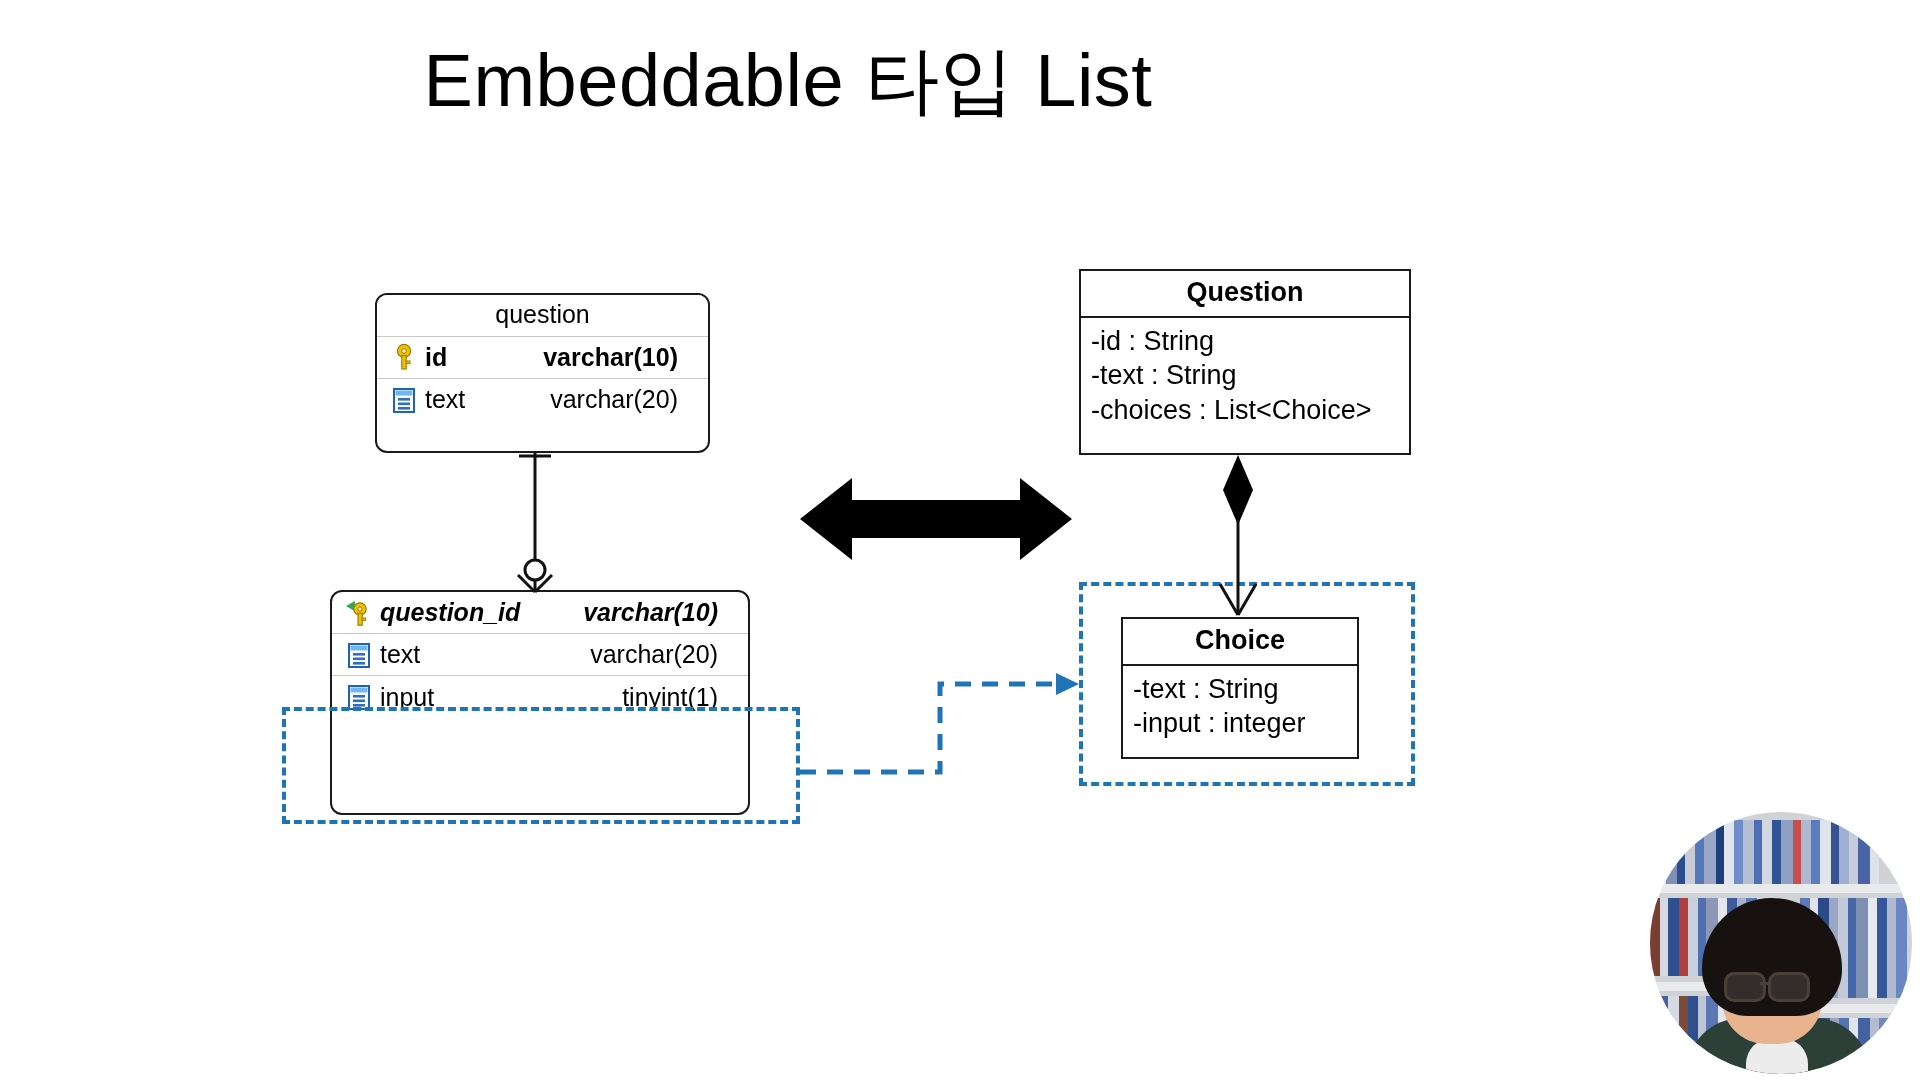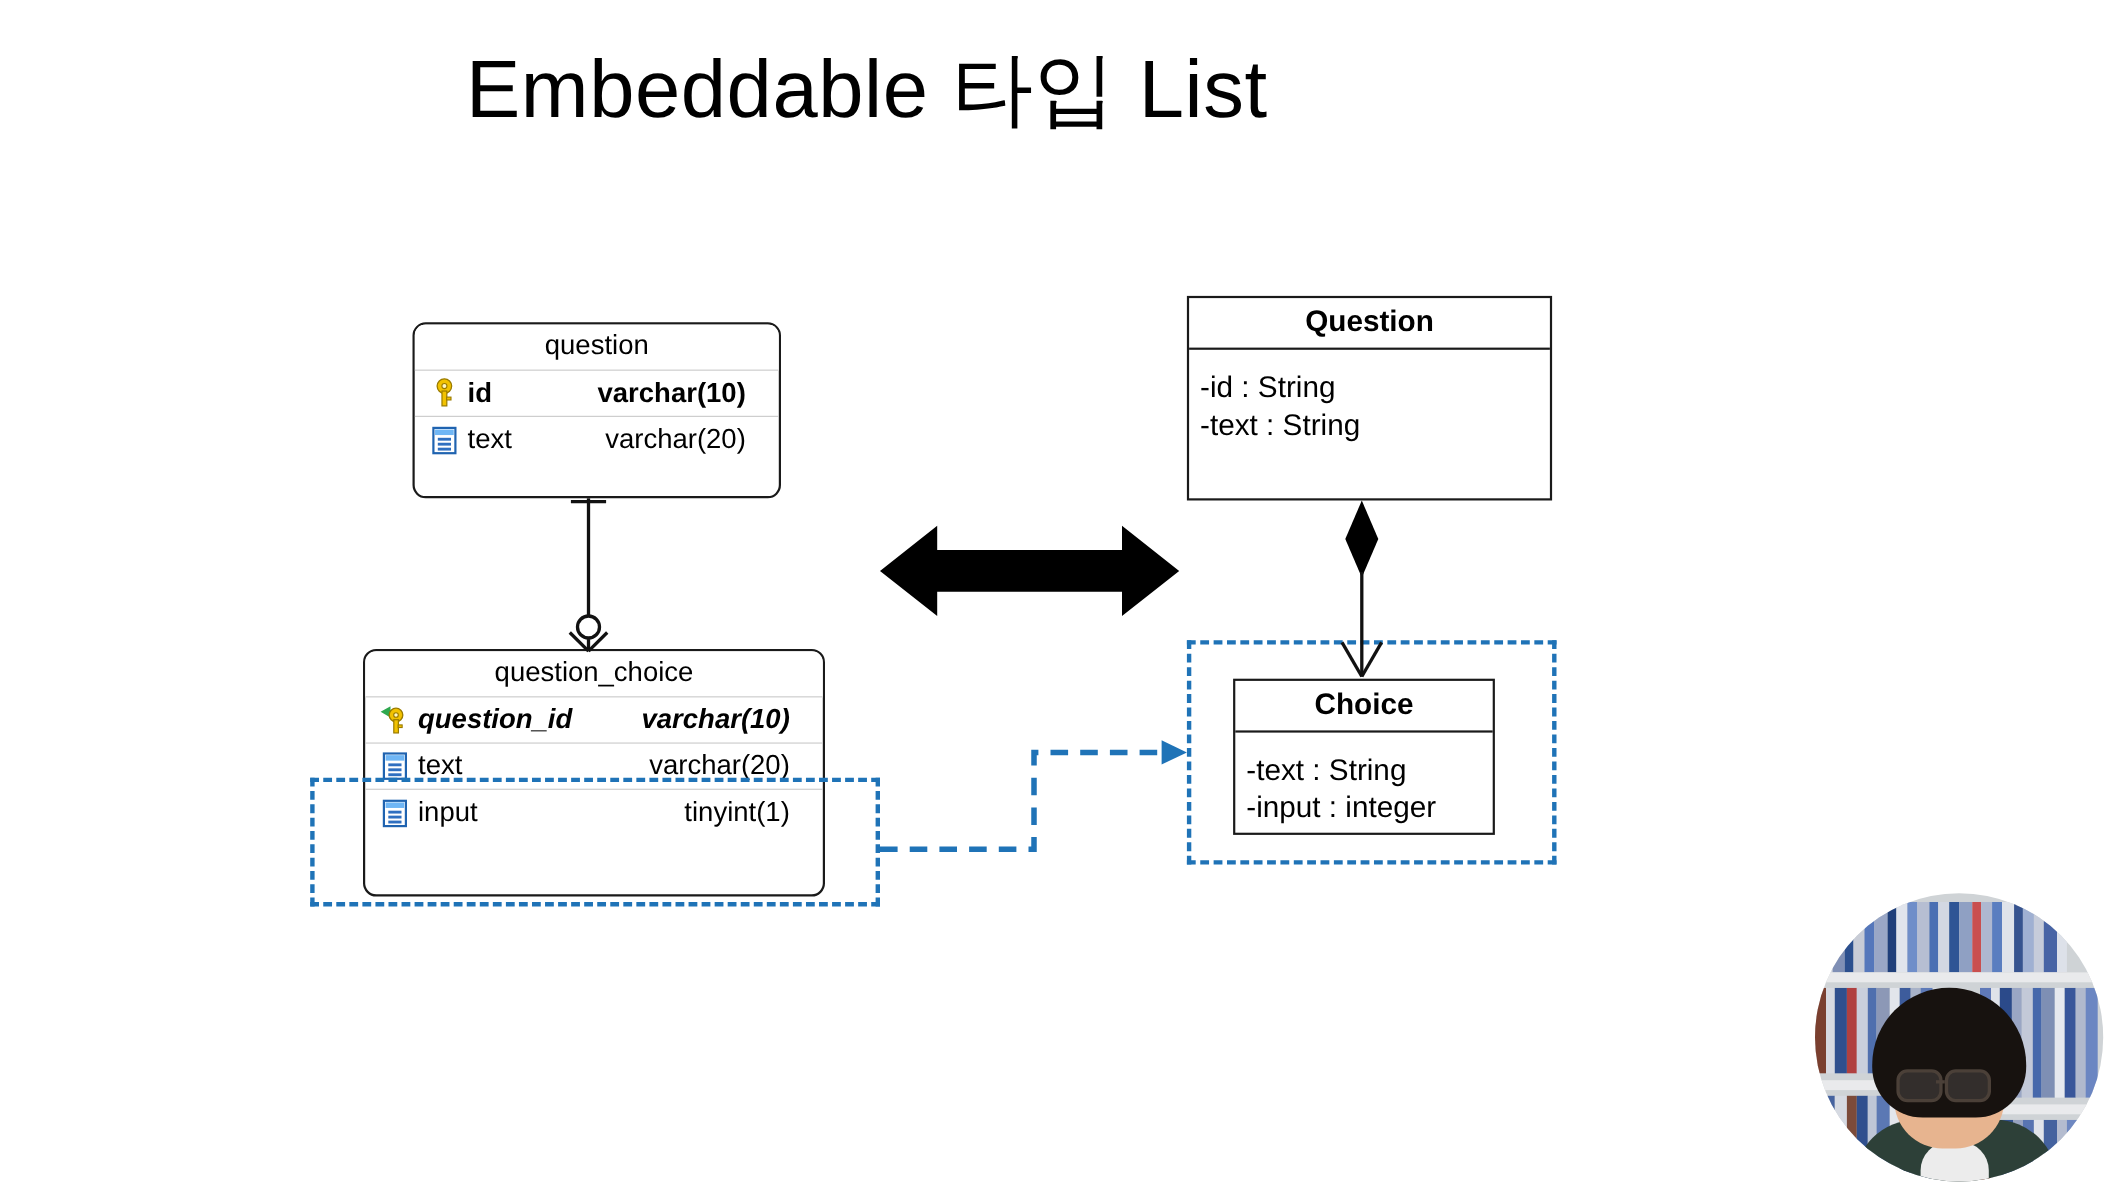--- a/index.html
+++ b/index.html
@@ -91,21 +91,21 @@
   }
   .uml-name {
     text-align: center;
     font-size: 27px;
     font-weight: 700;
     padding: 7px 0 8px 0;
     border-bottom: 2px solid #1a1a1a;
     line-height: 1.1;
   }
   .uml-attrs {
-    padding: 17px 10px 8px 10px;
+    padding: 6px 10px 8px 10px;
   }
   .uml-attr {
     font-size: 27px;
     line-height: 1.28;
     white-space: nowrap;
   }
 
   
   .dash-box {
     position: absolute;
@@ -213,21 +213,20 @@
         <rect x="9" y="17.5" width="12" height="2.6" fill="#2f6fc0"></rect>
         <rect x="9" y="22" width="12" height="2.6" fill="#2f6fc0"></rect>
       </svg>
     </span>
     <span class="er-name">text</span>
     <span class="er-type">varchar(20)</span>
   </div>
 </div>
 
 <div class="er-table" id="table-question-choice" style="left:330px; top:590px; width:420px; height:225px;">
-  <div class="er-title">question_choice</div>
 
   <div class="er-row">
     <span class="er-icon icon-fkey">
       <svg viewBox="0 0 30 30" xmlns="http://www.w3.org/2000/svg">
         <path d="M2 8 L11 3 L11 6.5 L16 6 L14 10 L10.5 10.5 L10.5 13 Z" fill="#2fa84f"></path>
         <circle cx="16" cy="11" r="6.2" fill="#f2c200" stroke="#9a7b00" stroke-width="1.2"></circle>
         <circle cx="16" cy="11" r="2.1" fill="#fff6c0" stroke="#9a7b00" stroke-width="1"></circle>
         <rect x="14" y="15.3" width="4.2" height="12" fill="#f2c200" stroke="#9a7b00" stroke-width="1.1"></rect>
         <rect x="18" y="20" width="3.6" height="2.4" fill="#f2c200" stroke="#9a7b00" stroke-width="1"></rect>
       </svg>
@@ -264,20 +263,21 @@
     <span class="er-name">input</span>
     <span class="er-type">tinyint(1)</span>
   </div>
 </div>
 
 <div class="uml-class" id="class-question" style="left:1079px; top:269px; width:332px; height:186px;">
   <div class="uml-name">Question</div>
   <div class="uml-attrs">
     <div class="uml-attr">-id : String</div>
     <div class="uml-attr">-text : String</div>
+    <div class="uml-attr">-choices : List&lt;Choice&gt;</div>
   </div>
 </div>
 
 <div class="uml-class" id="class-choice" style="left:1121px; top:617px; width:238px; height:142px;">
   <div class="uml-name">Choice</div>
   <div class="uml-attrs">
     <div class="uml-attr">-text : String</div>
     <div class="uml-attr">-input : integer</div>
   </div>
 </div>

